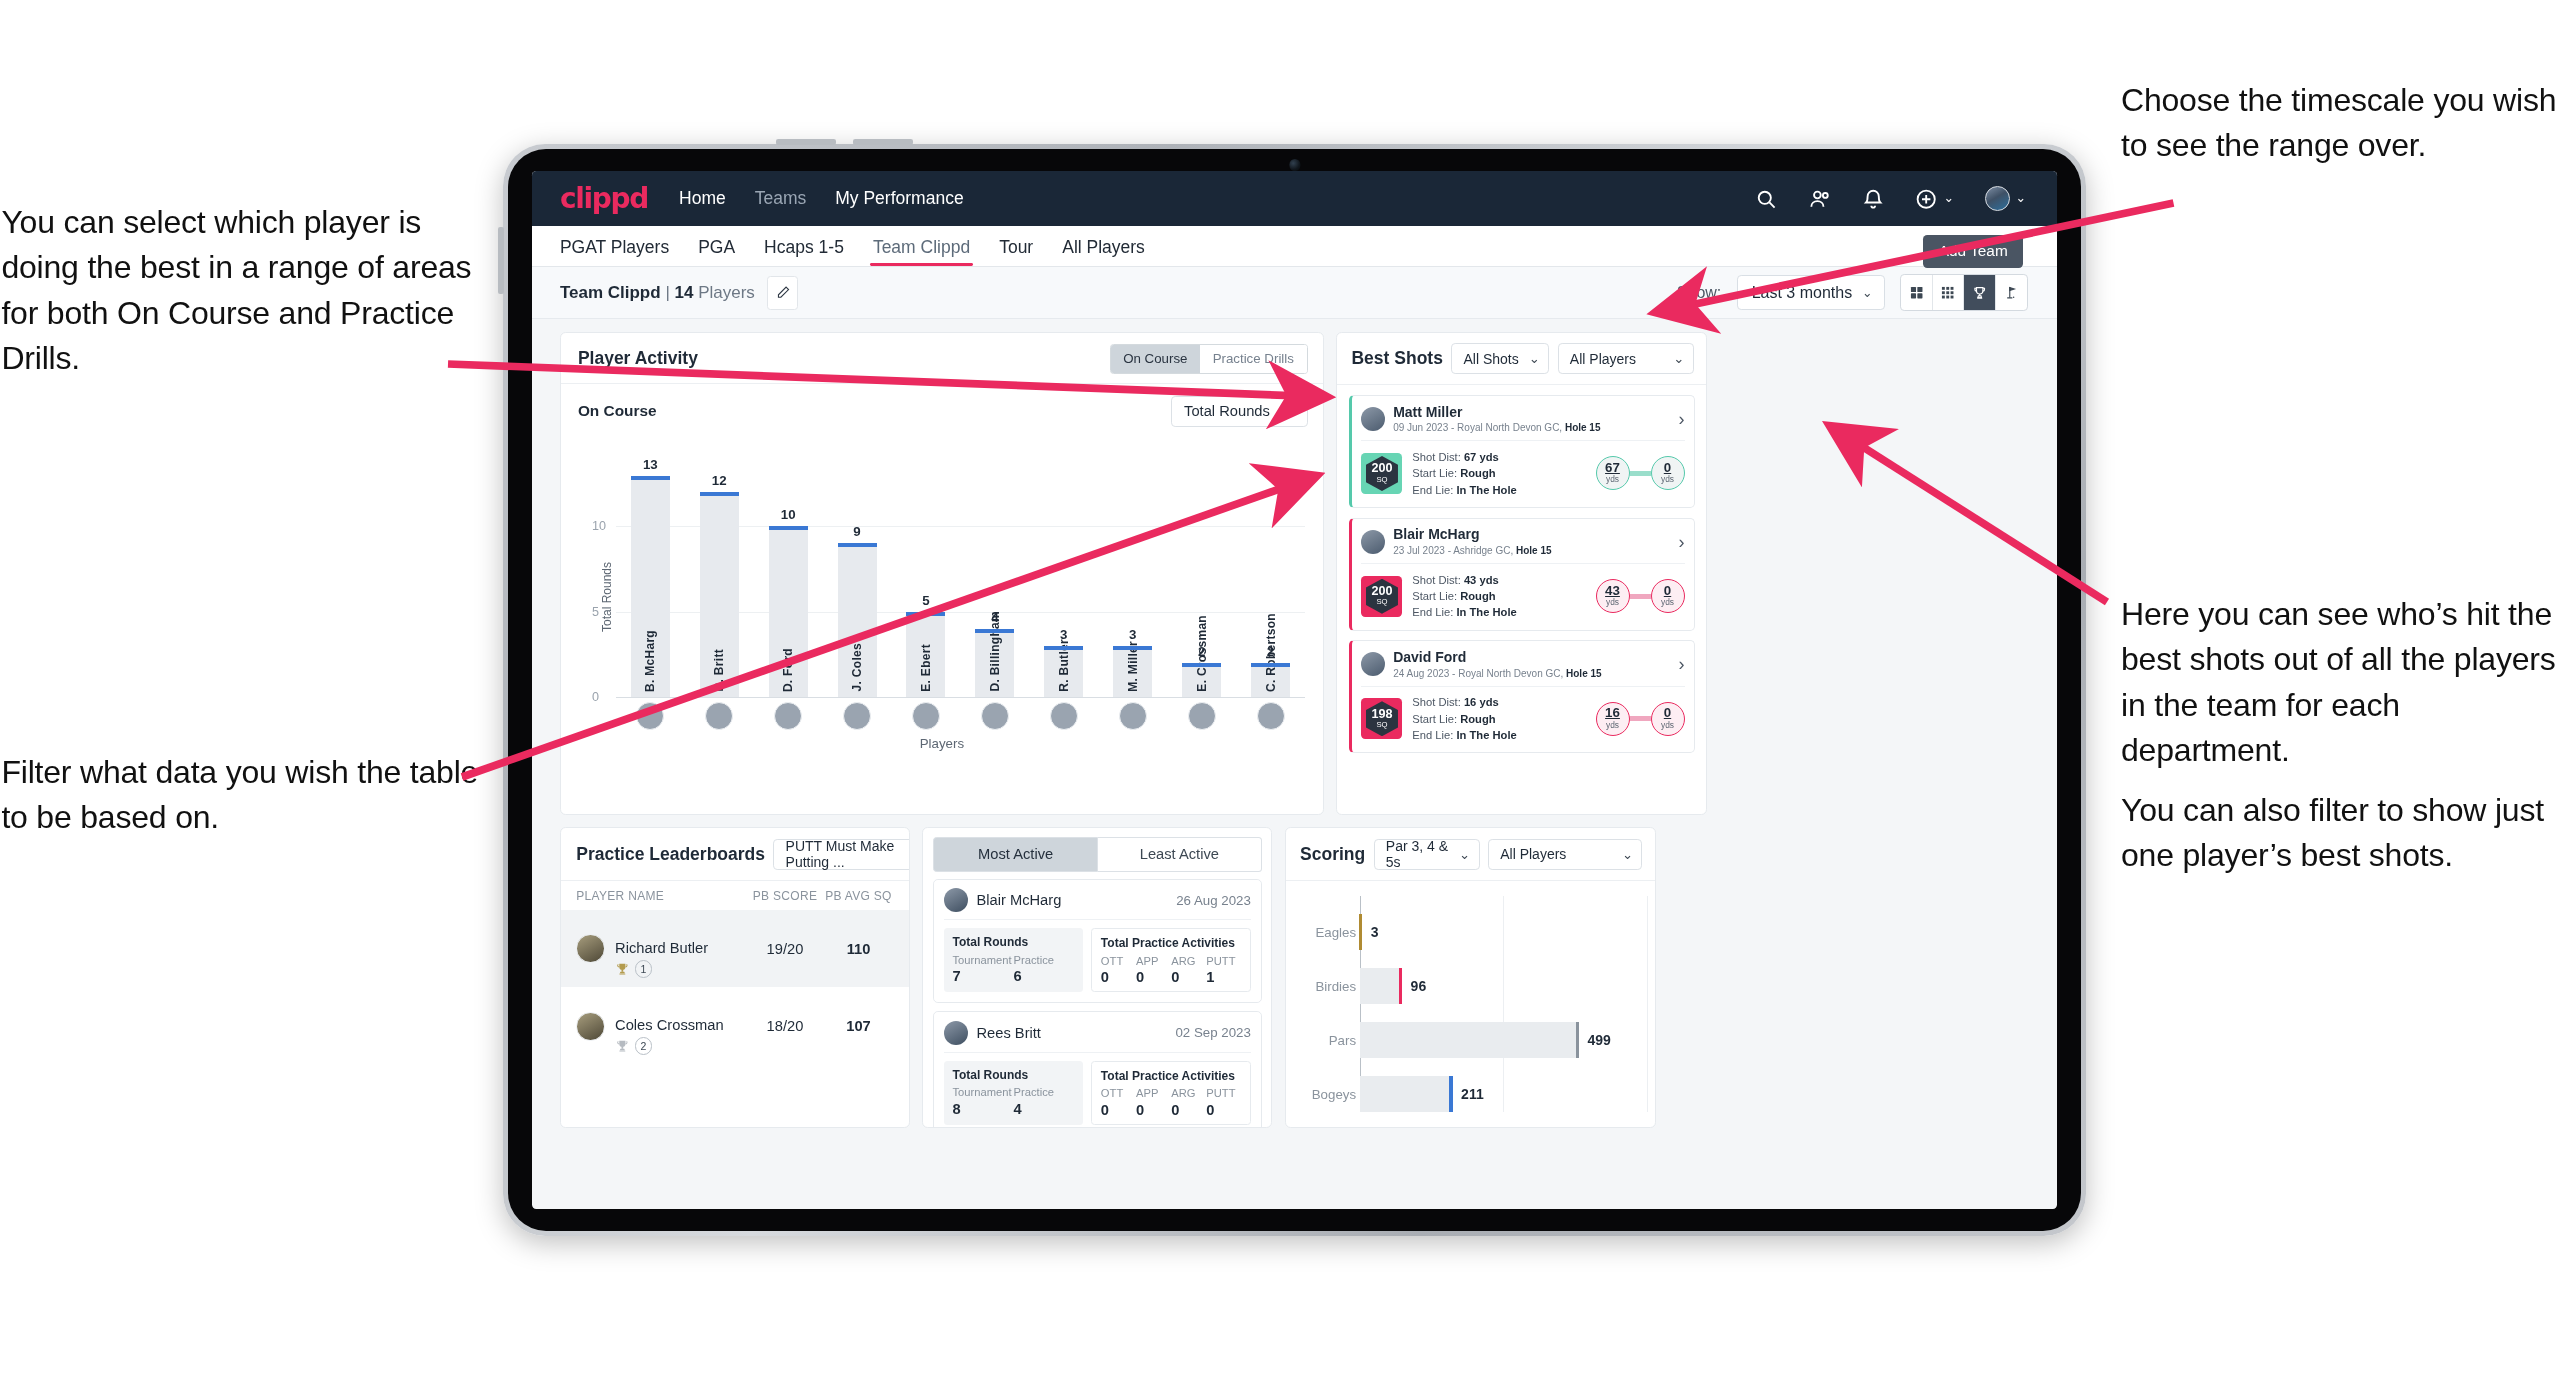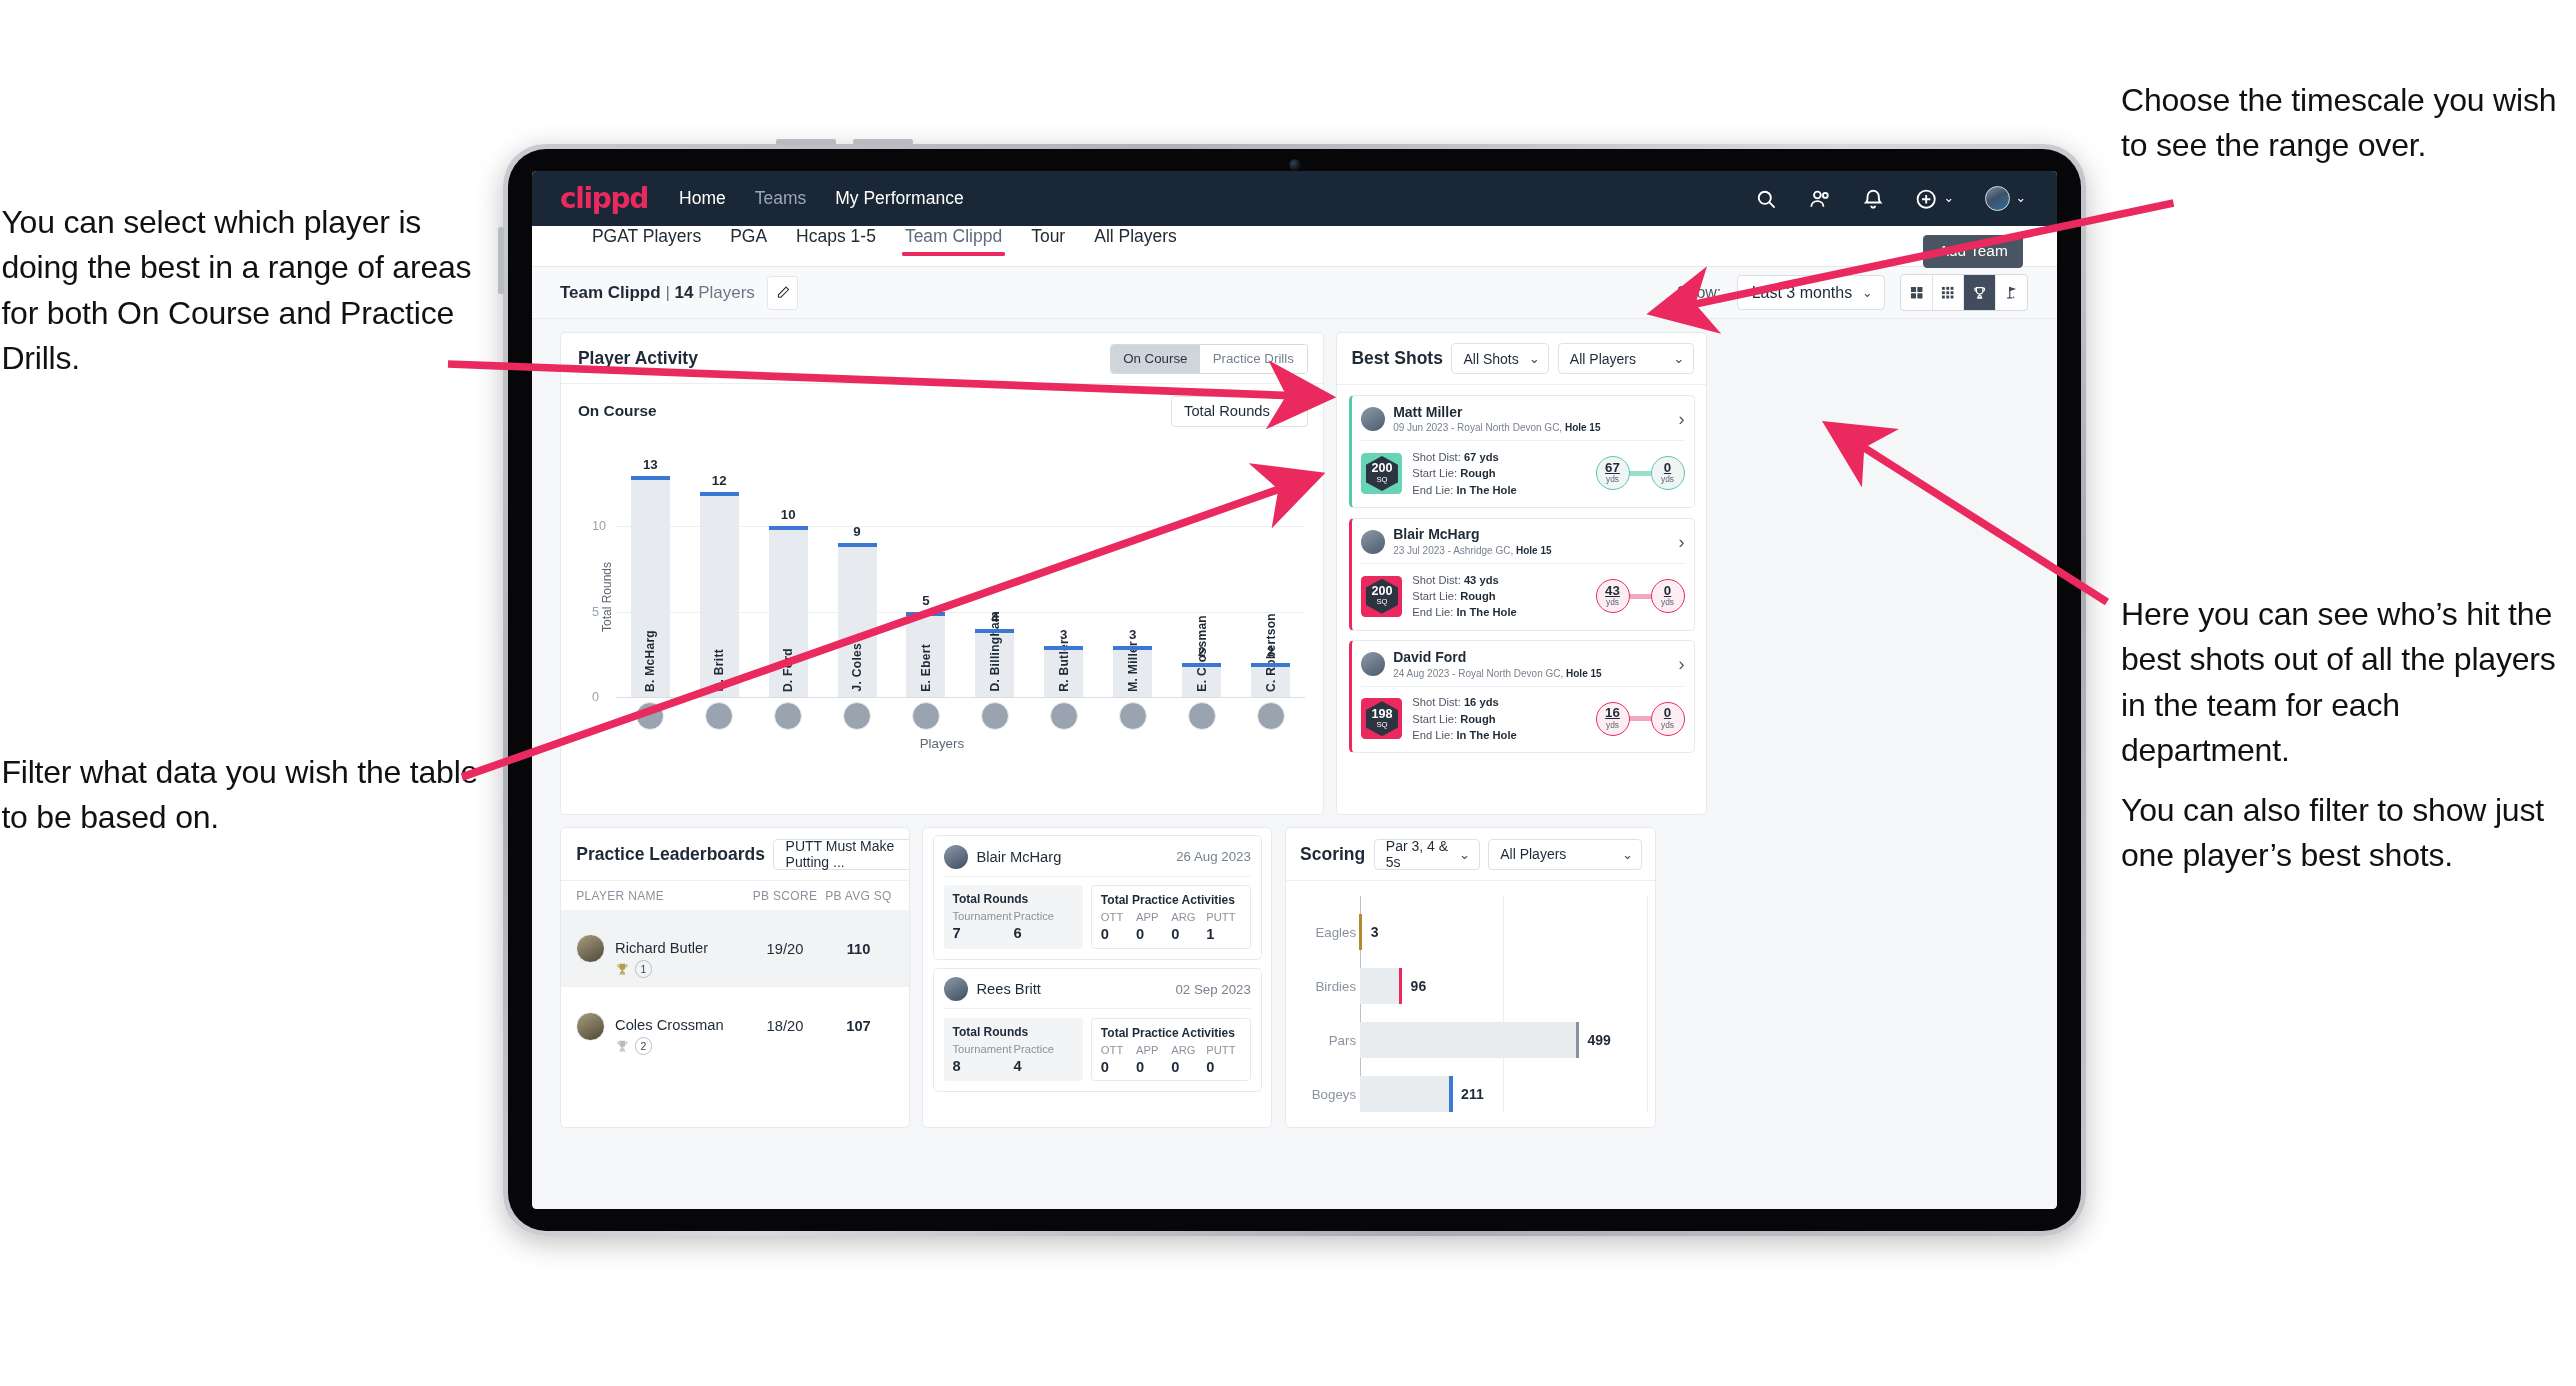--- a/index.html
+++ b/index.html
@@ -95,21 +95,21 @@
   }
 
   
   .tabbar {
     height: 41px; background: #ffffff;
     display: flex; align-items: flex-end;
     padding: 0 0 0 28px;
     border-bottom: 0.7px solid #e3e7eb;
     position: relative;
   }
-  .tabs { display: flex; gap: 29px; align-items: flex-start; height: 100%; margin-left: 32px; }
+  .tabs { display: flex; gap: 29px; align-items: flex-end; height: 100%; }
   .tab {
     font-size: 17.5px; color: #222b36; padding-bottom: 8.4px;
     position: relative; white-space: nowrap;
   }
   .tab.active { color: #5d6b7a; }
   .tab.active:after {
     content: ""; position: absolute; left: -2.8px; right: -2.8px; bottom: 0;
     height: 3.5px; background: #ea2a5f; border-radius: 1.4px;
   }
   .tooltip-addteam {
@@ -818,20 +818,24 @@
                       </div>
                     </div>
                   </div>
                   <div class="pl-v2">18/20</div>
                   <div class="pl-v3">107</div>
                 </div>
               </div>
           </div>
 
           <div class="card card-ma">
+            <div class="ma-tabs">
+              <div class="ma-tab active">Most Active</div>
+              <div class="ma-tab">Least Active</div>
+            </div>
             <div class="ma-list" id="ma-list">
                 <div class="ma-card">
                   <div class="ma-top">
                     <div class="ma-av"></div>
                     <div class="ma-nm">Blair McHarg</div>
                     <div class="ma-dt">26 Aug 2023</div>
                   </div>
                   <div class="ma-body">
                     <div class="ma-block left">
                       <div class="ma-h">Total Rounds</div>

